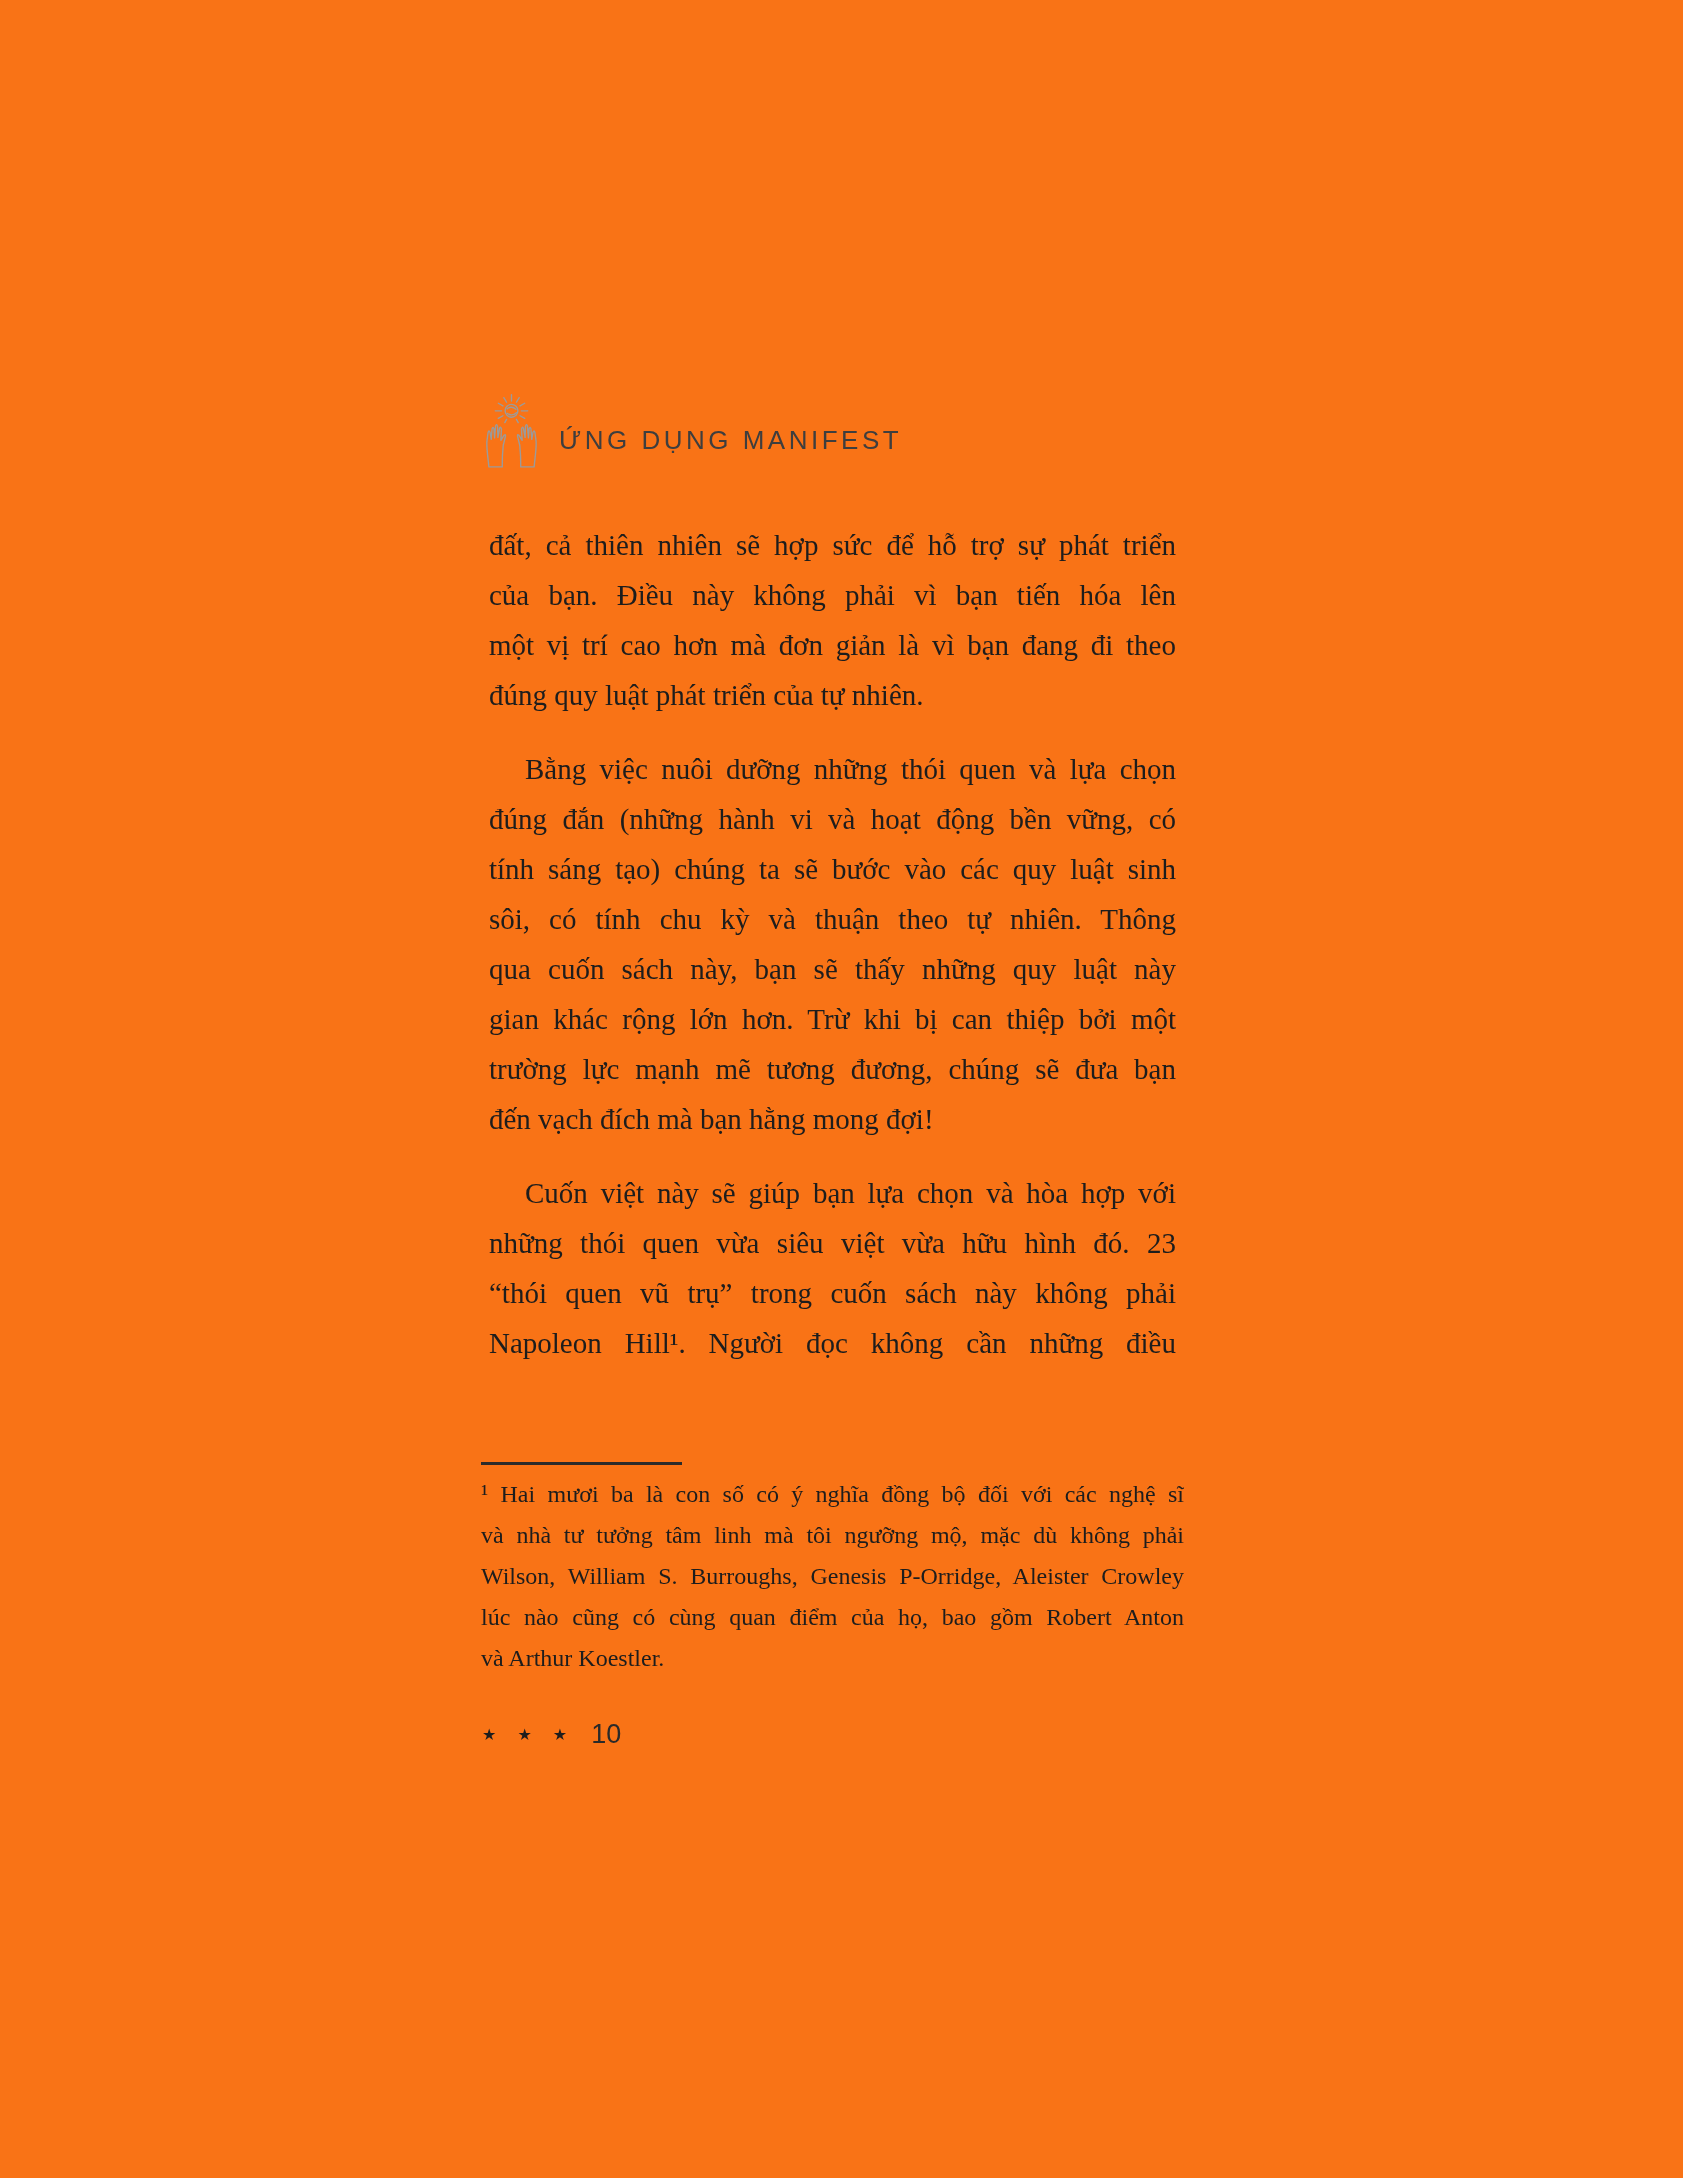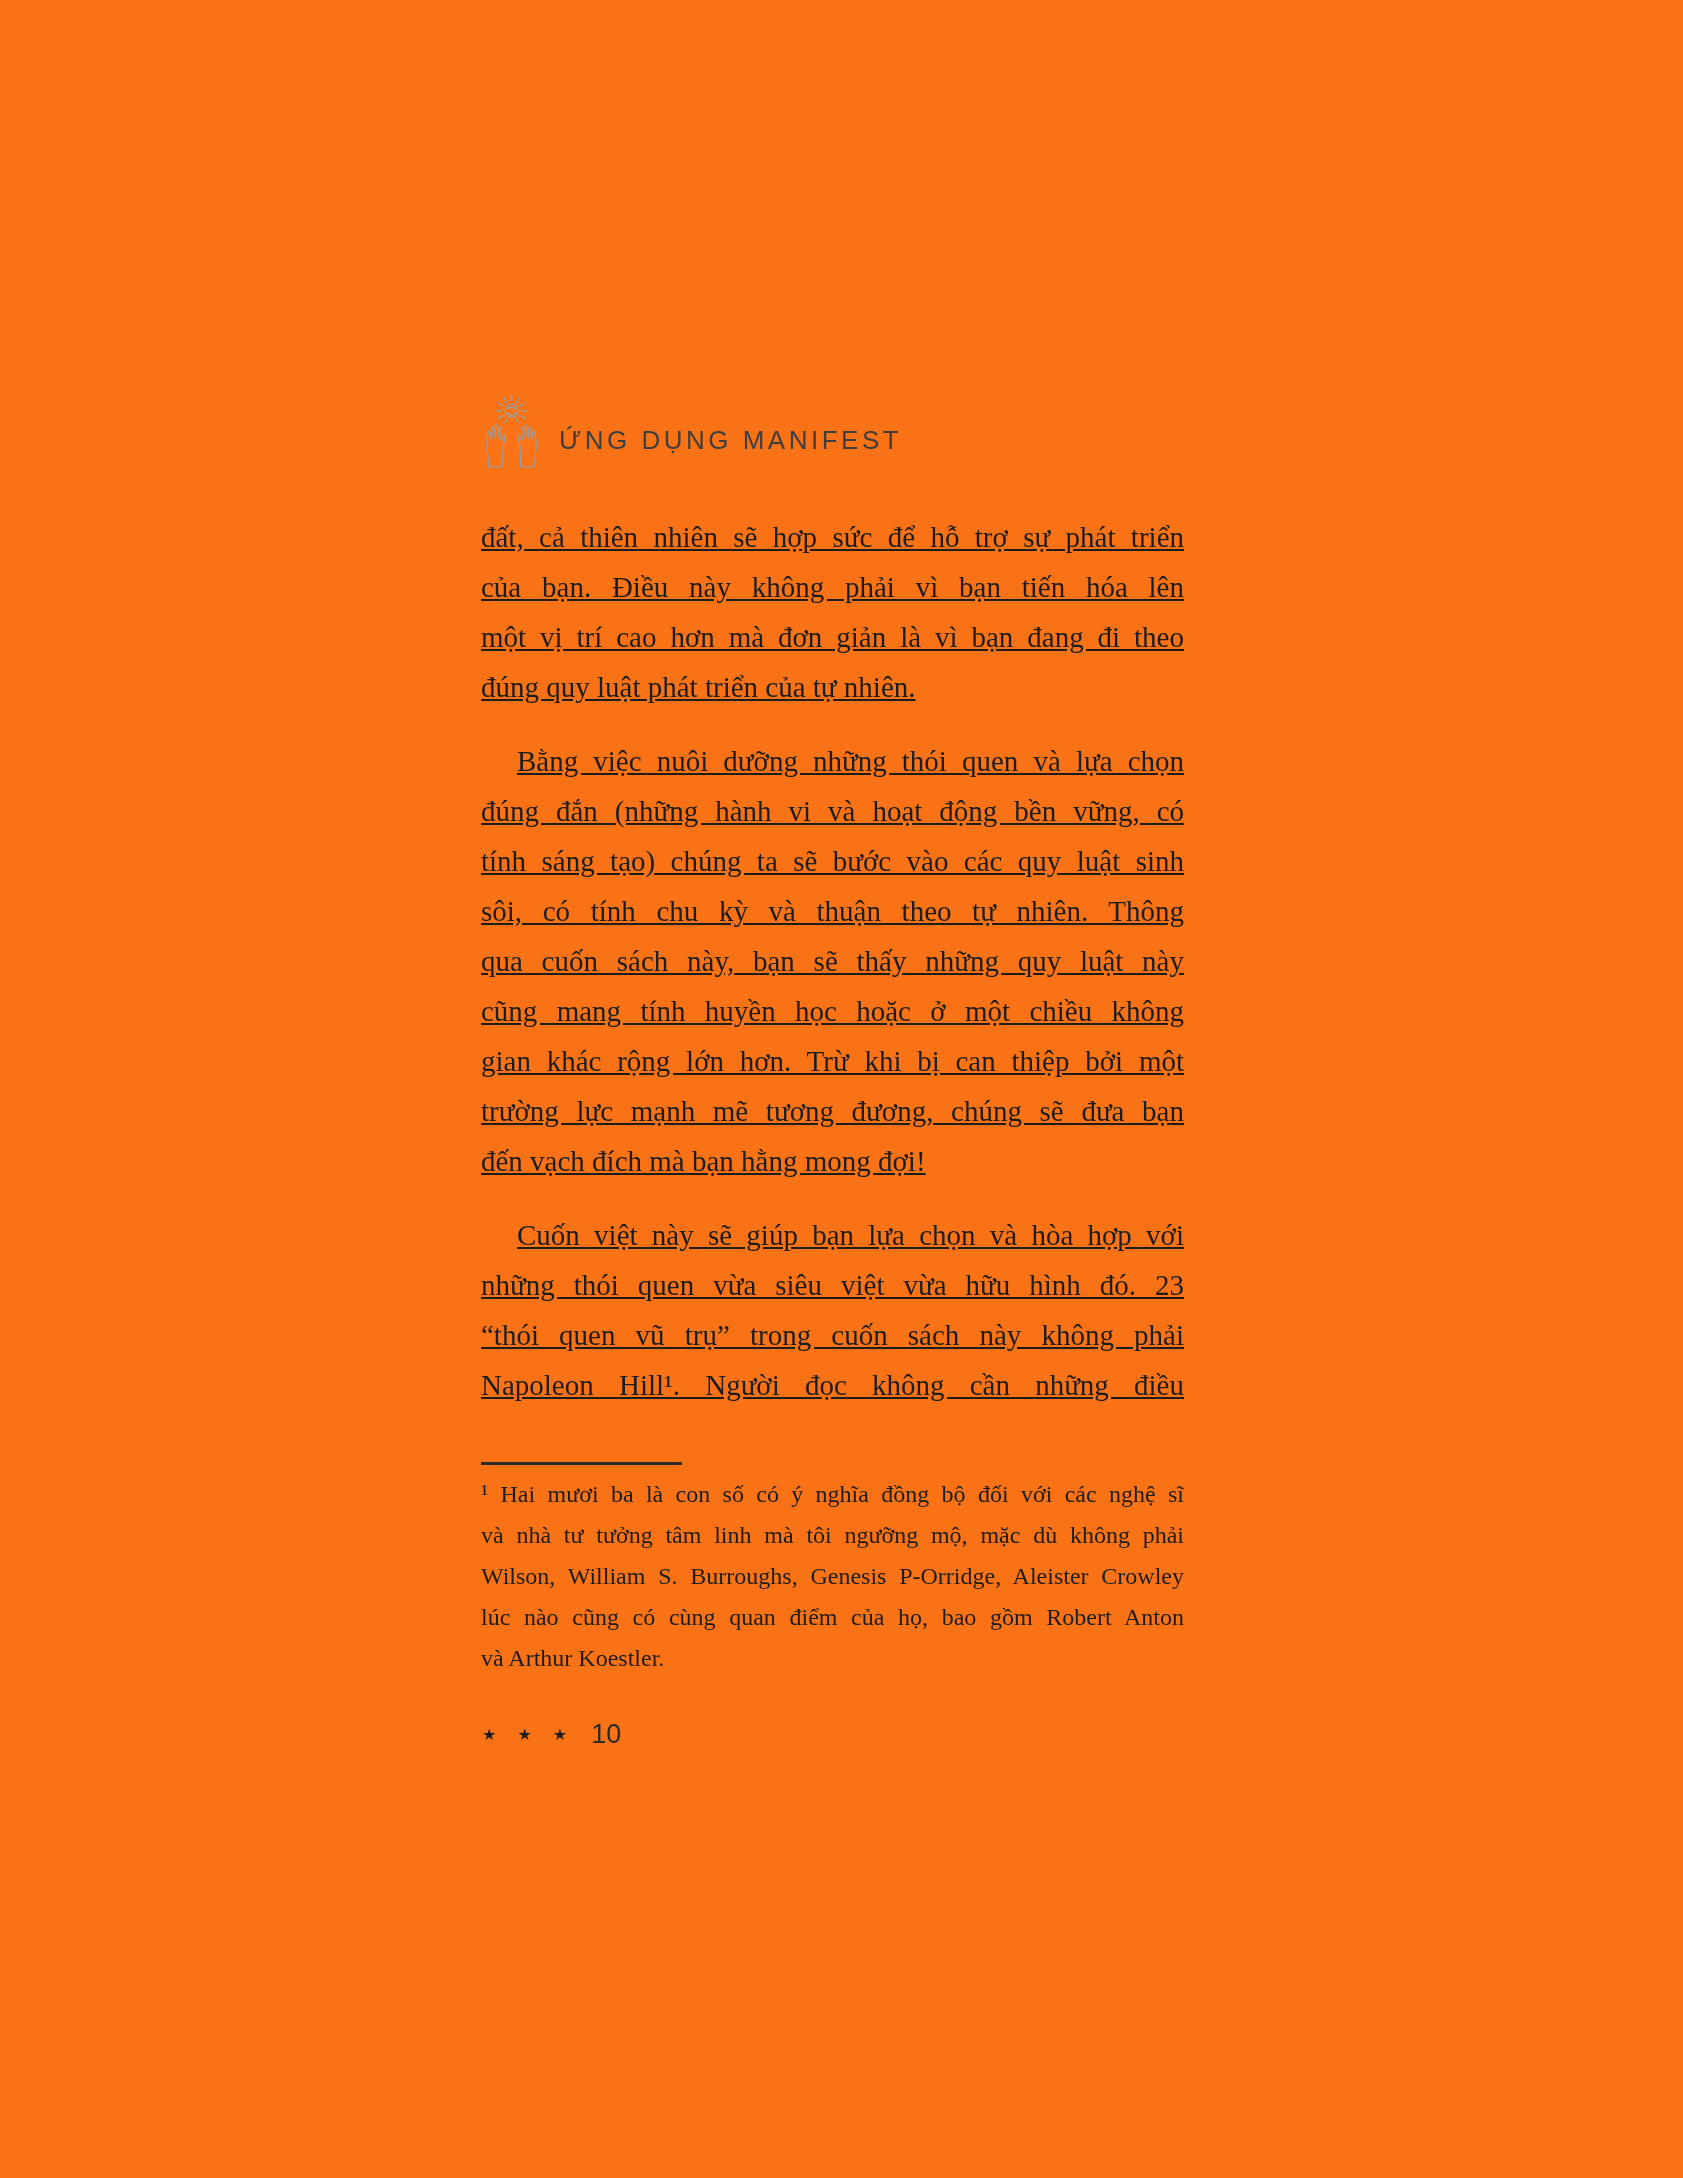--- a/index.html
+++ b/index.html
@@ -22,21 +22,21 @@
     font-size:26px;letter-spacing:3.5px;
     color:#3e3e3e;
     position:relative;top:10px;
     white-space:nowrap;
   }
   
   .bodytext{
     position:absolute;left:481px;top:512px;width:703px;
     font-size:29px;
   }
-  .para{margin:0;padding:0;text-decoration:underline;}
+  .para{margin:8px;padding:0;}
   .para.gap{margin-top:24px;}
   .line{
     height:50px;line-height:50px;
     text-align:justify;text-align-last:justify;
     overflow:hidden;white-space:nowrap;
   }
   .line.end{text-align-last:left;}
   .line.indent{text-indent:36px;}
   
   .fn-rule{
@@ -96,21 +96,20 @@
       <div class="line">của bạn. Điều này không phải vì bạn tiến hóa lên</div>
       <div class="line">một vị trí cao hơn mà đơn giản là vì bạn đang đi theo</div>
       <div class="line end">đúng quy luật phát triển của tự nhiên.</div>
     </section>
     <section class="para gap">
       <div class="line indent">Bằng việc nuôi dưỡng những thói quen và lựa chọn</div>
       <div class="line">đúng đắn (những hành vi và hoạt động bền vững, có</div>
       <div class="line">tính sáng tạo) chúng ta sẽ bước vào các quy luật sinh</div>
       <div class="line">sôi, có tính chu kỳ và thuận theo tự nhiên. Thông</div>
       <div class="line">qua cuốn sách này, bạn sẽ thấy những quy luật này</div>
-      <div class="line">cũng mang tính huyền học hoặc ở một chiều không</div>
       <div class="line">gian khác rộng lớn hơn. Trừ khi bị can thiệp bởi một</div>
       <div class="line">trường lực mạnh mẽ tương đương, chúng sẽ đưa bạn</div>
       <div class="line end">đến vạch đích mà bạn hằng mong đợi!</div>
     </section>
     <section class="para gap">
       <div class="line indent">Cuốn việt này sẽ giúp bạn lựa chọn và hòa hợp với</div>
       <div class="line">những thói quen vừa siêu việt vừa hữu hình đó. 23</div>
       <div class="line">“thói quen vũ trụ” trong cuốn sách này không phải</div>
       <div class="line">Napoleon Hill¹. Người đọc không cần những điều</div>
     </section>

